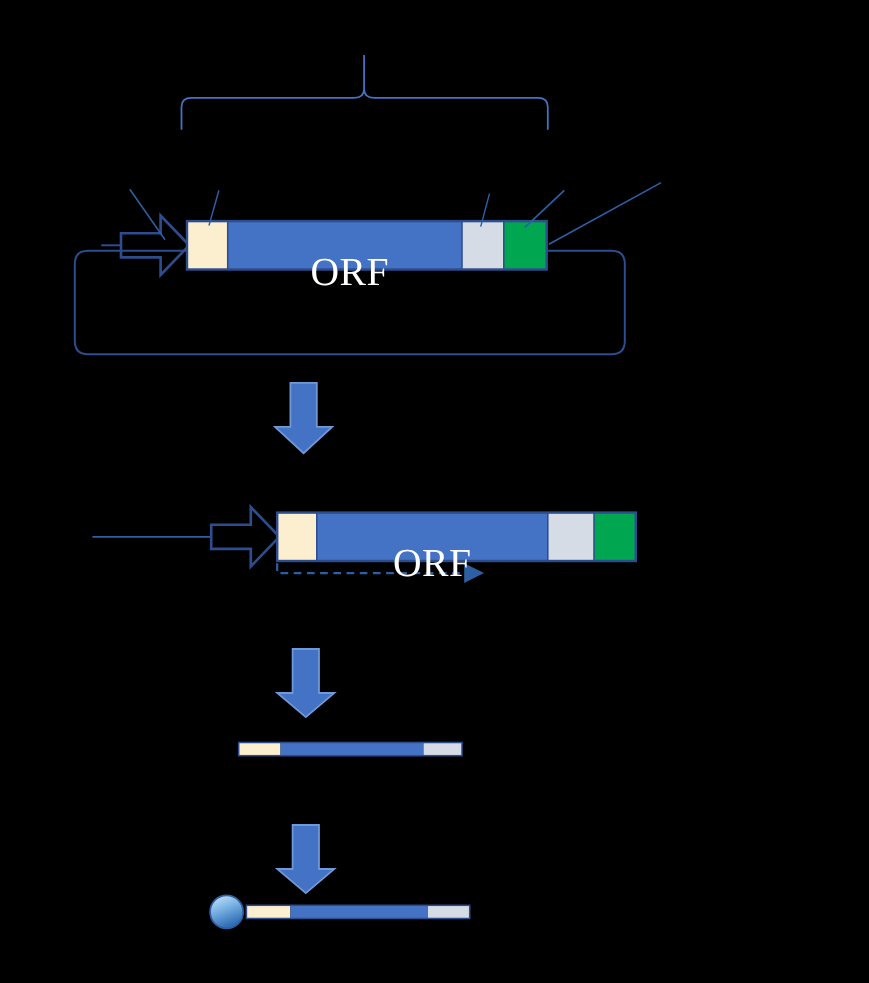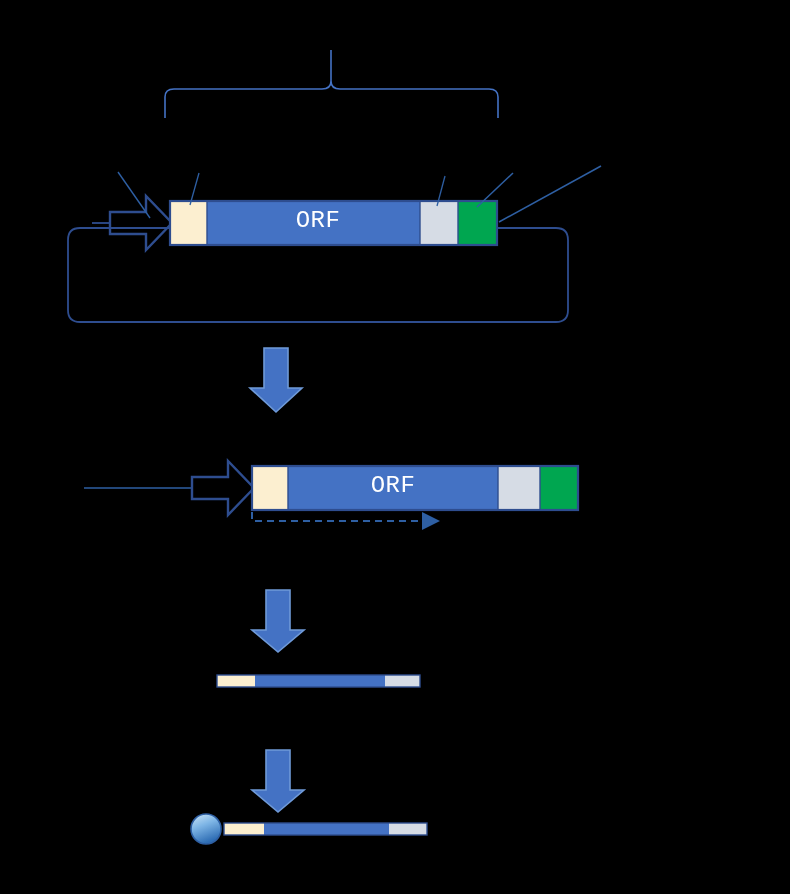--- a/index.html
+++ b/index.html
@@ -2,23 +2,23 @@
 <html><head>
 <meta charset="utf-8">
 <title>Gene Expression Diagram</title>
 <style>
   html,body{margin:0;padding:0;background:#000;}
   body{width:790px;height:894px;overflow:hidden;
        font-family:"Liberation Sans","DejaVu Sans",sans-serif;}
   #stage{position:relative;width:790px;height:894px;background:#000000;}
   #stage svg{position:absolute;left:0;top:0;}
   .orf-label{
-    position:absolute;color:#FFFFFF;font-size:24px;font-weight:400;
-    font-family:Liberation Mono, monospace;
-    letter-spacing:.5px;white-space:nowrap;pointer-events:none;
+    position:absolute;color:#FFFFFF;font-size:36px;font-weight:400;
+    font-family:Liberation Serif, serif;
+    letter-spacing:.5px;white-space:nowrap;pointer-events:none;margin-top:19px;
   }
   .hidden-label{
     position:absolute;color:#000000;font-size:13px;white-space:nowrap;
     font-family:"Liberation Sans","DejaVu Sans",sans-serif;
   }
 </style>
 </head>
 <body>
 
 <div id="stage">

